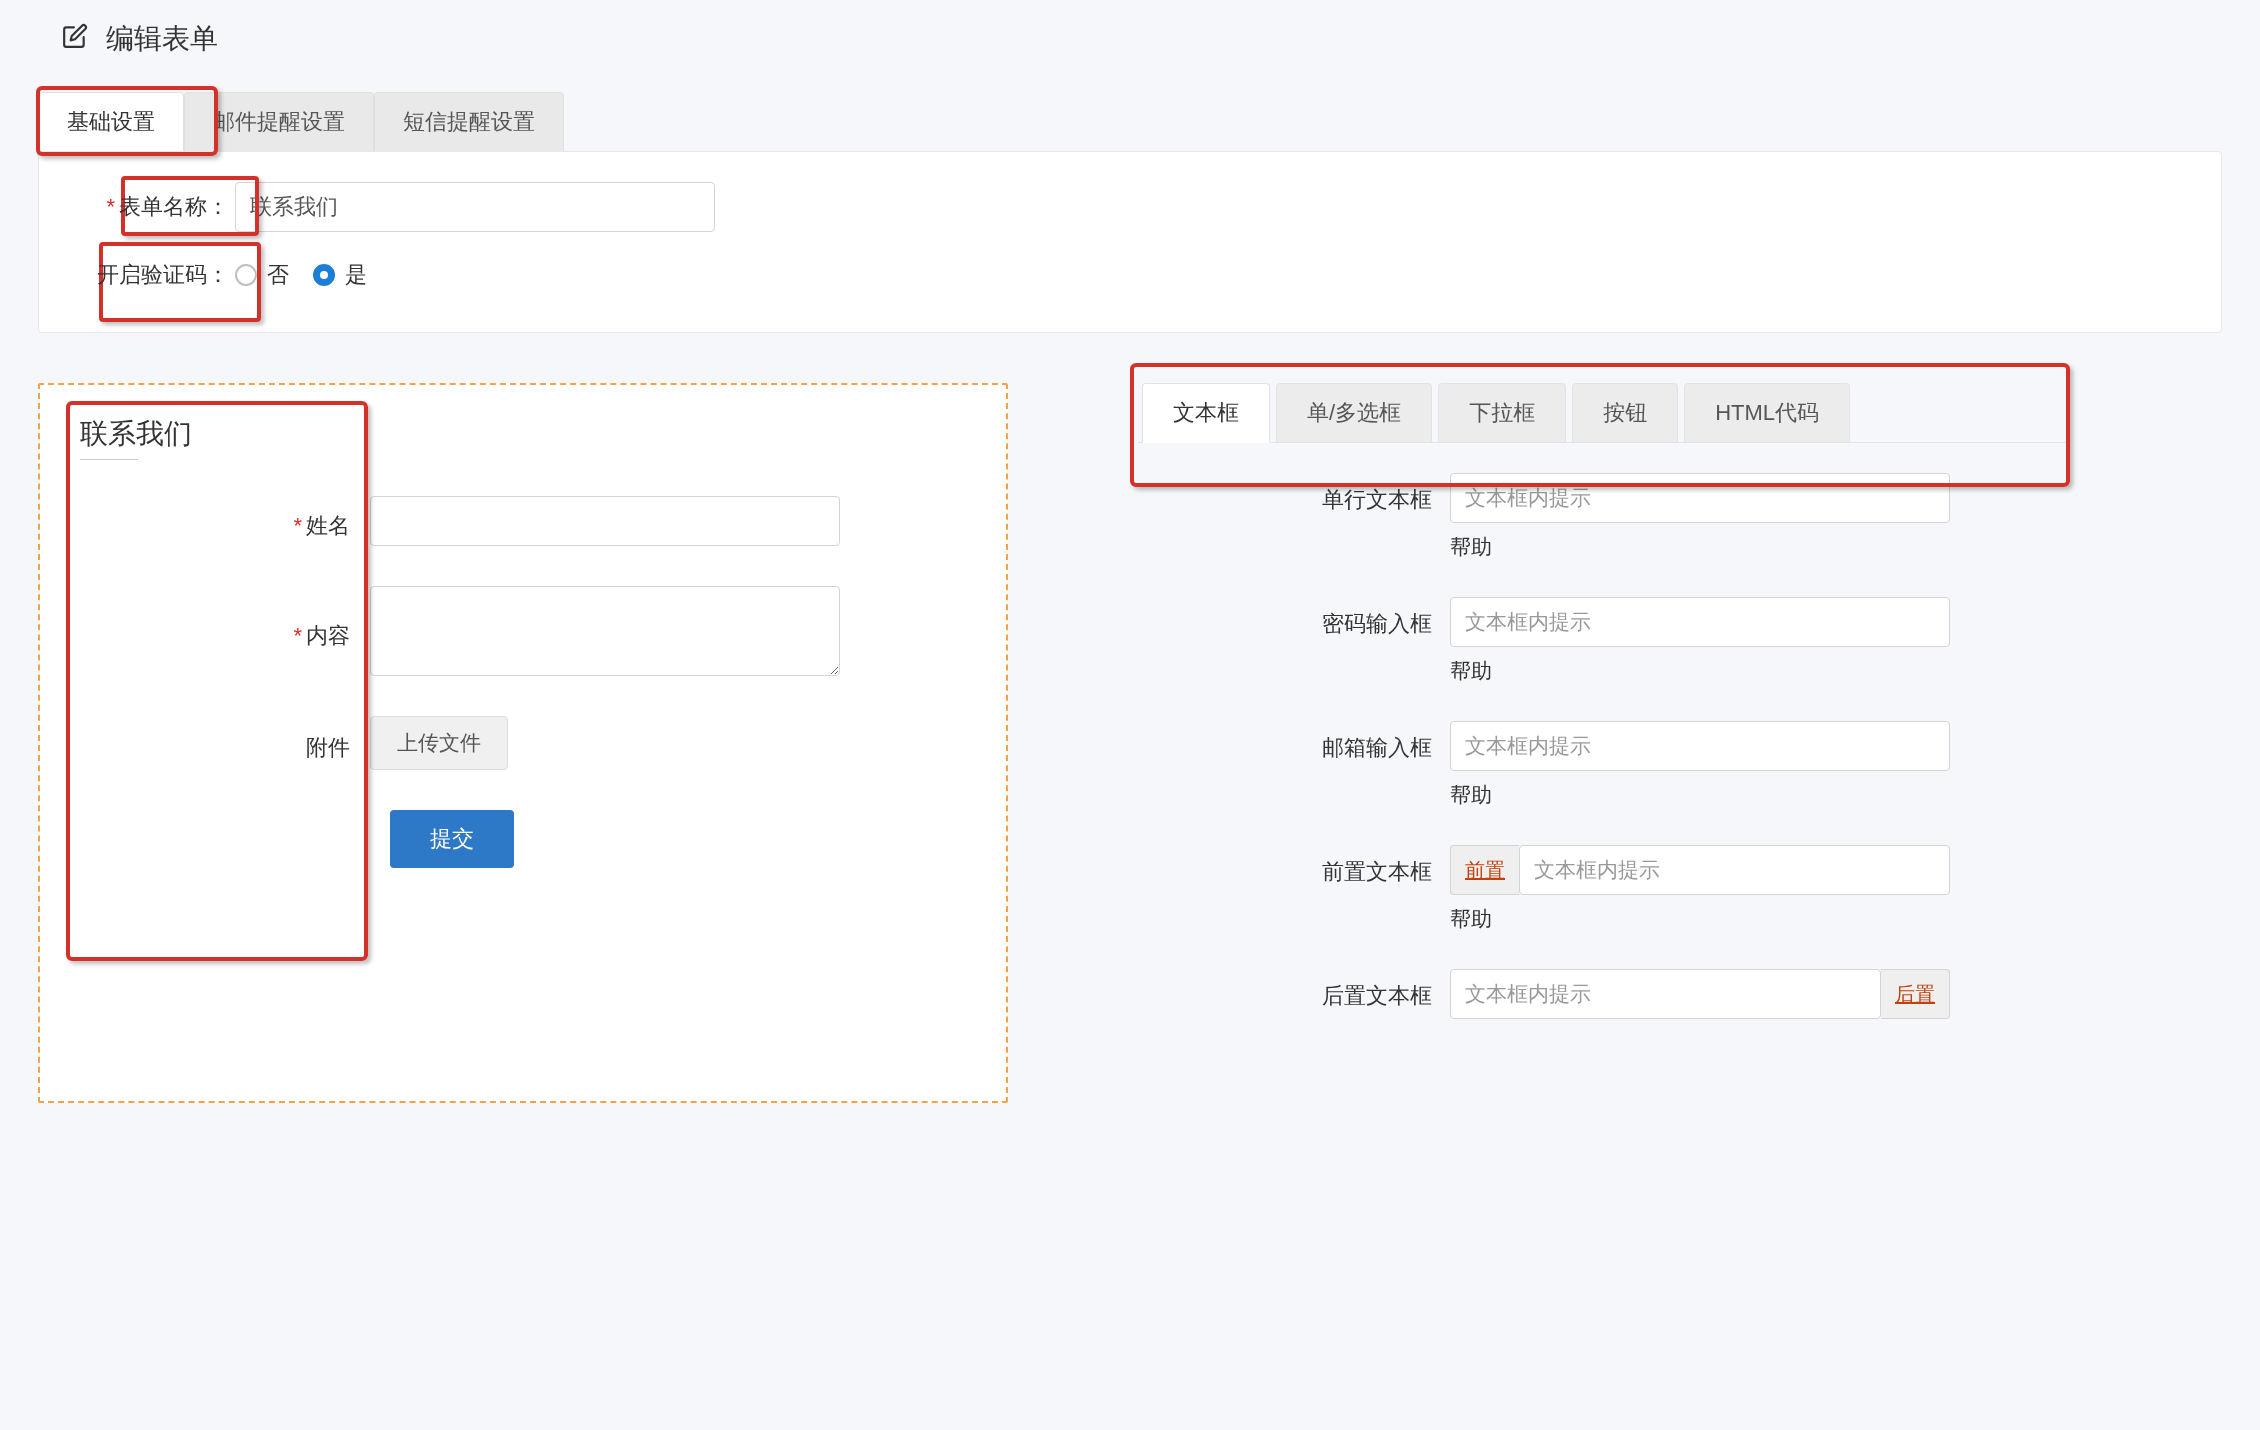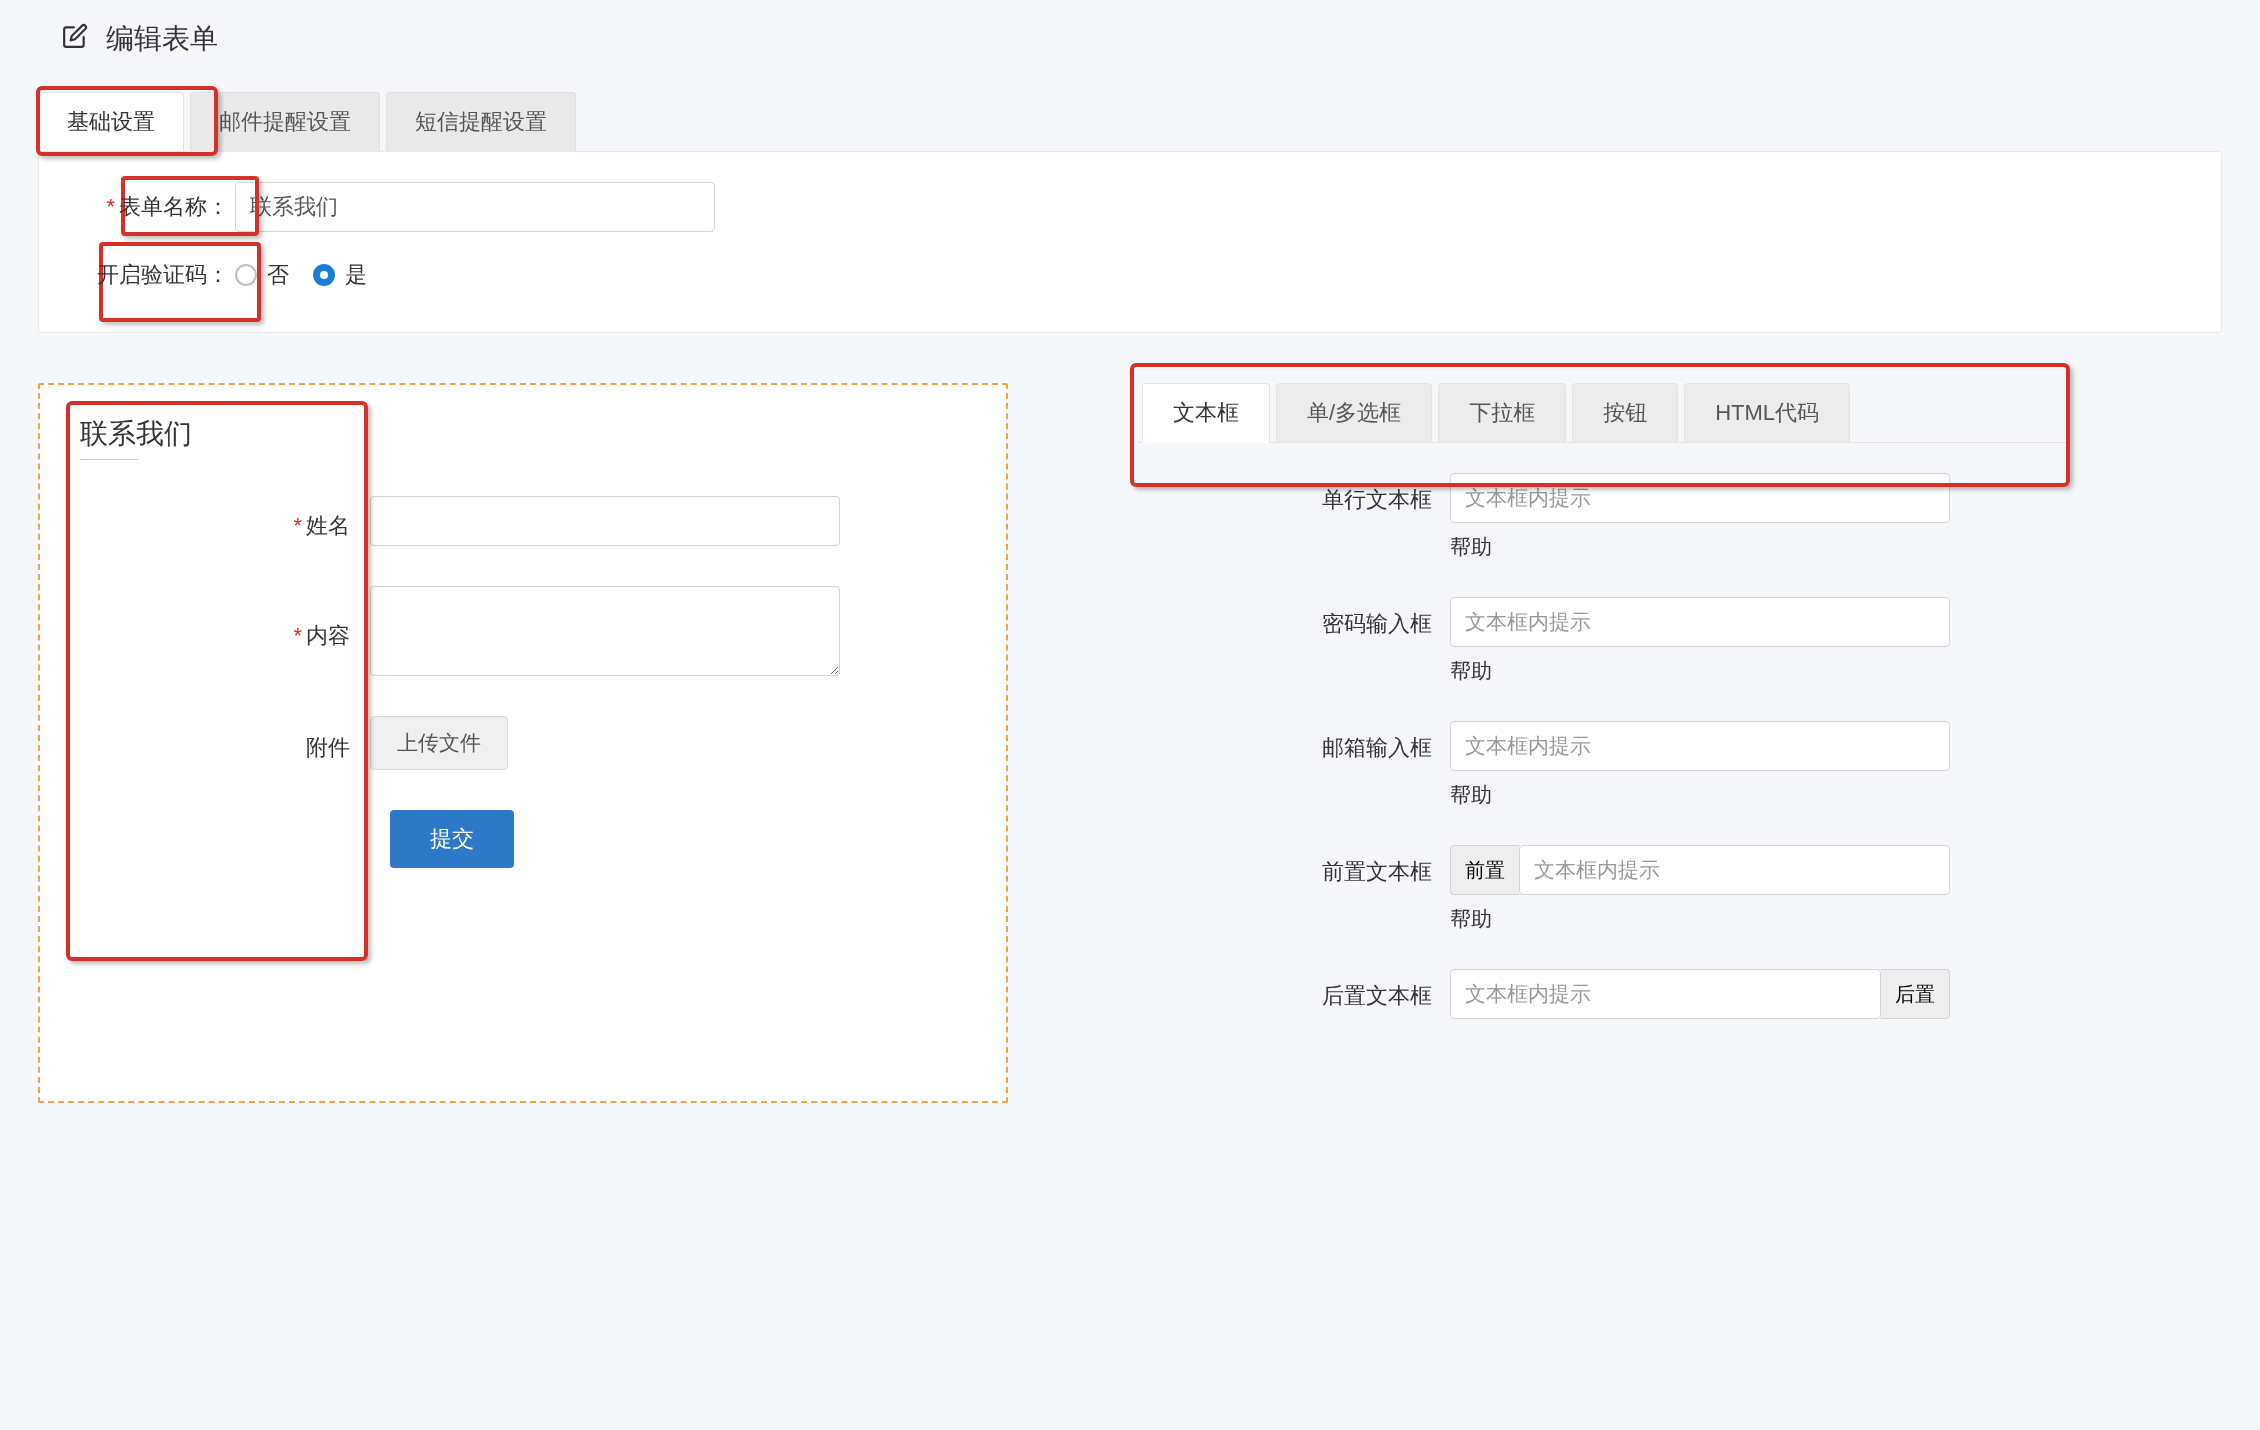--- a/index.html
+++ b/index.html
@@ -16,21 +16,20 @@
   align-items: center;
   gap: 18px;
   margin-bottom: 34px;
   padding-left: 24px;
 }
 .page-header .icon { font-size: 26px; color: #333; }
 .page-header .title { font-size: 28px; font-weight: 400; color: #333; }
 
 .tabs {
   display: flex;
-  gap: 6px;
   padding-left: 0;
 }
 .tab {
   background: #e9e9e9;
   color: #555;
   padding: 14px 28px;
   font-size: 22px;
   cursor: pointer;
   border: 1px solid #e0e0e0;
   border-bottom: none;
@@ -302,21 +301,22 @@
   width: 100%;
 }
 .input-group .addon {
   background: #efefef;
   border: 1px solid #d4d4d4;
   padding: 7px 14px;
   height: 50px;
   display: flex;
   align-items: center;
   font-size: 20px;
-  color: #000000;
+  color: #c2410c;
+  text-decoration: underline;
 }
 .input-group .addon.pre { border-right: none; border-radius: 4px 0 0 4px; }
 .input-group .addon.suf { border-left: none; border-radius: 0 4px 4px 0; }
 .input-group input[type=text] {
   flex: 1;
   height: 50px;
   border: 1px solid #d4d4d4;
   padding: 0 14px;
   font-size: 21px;
   background: #fff;

